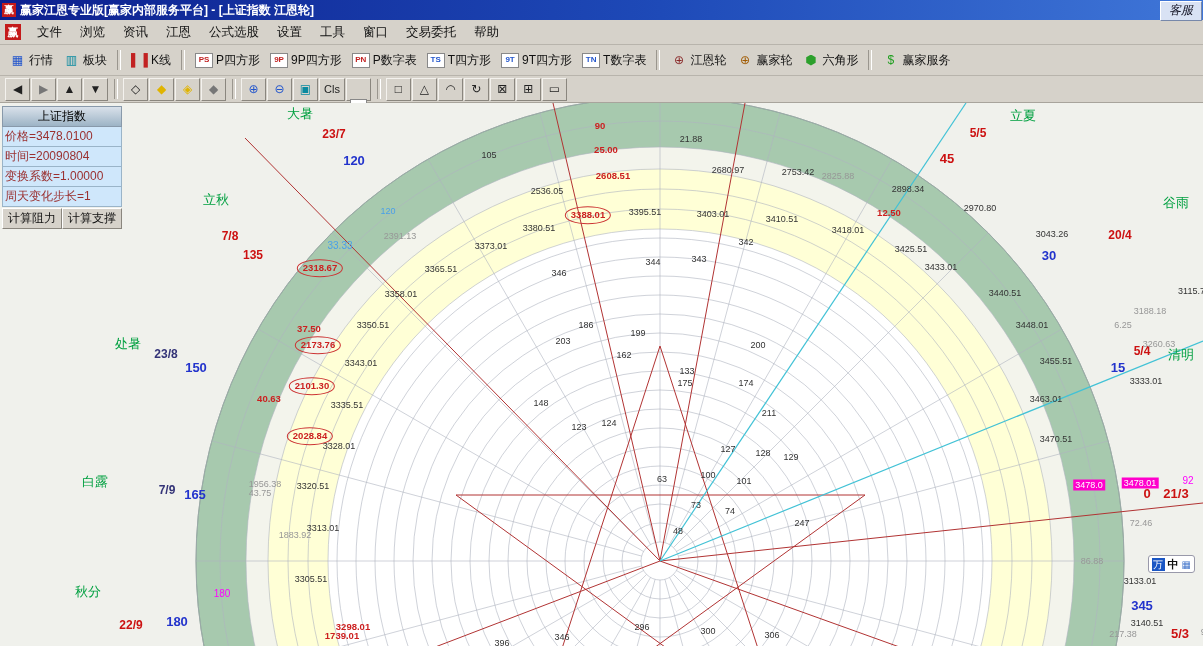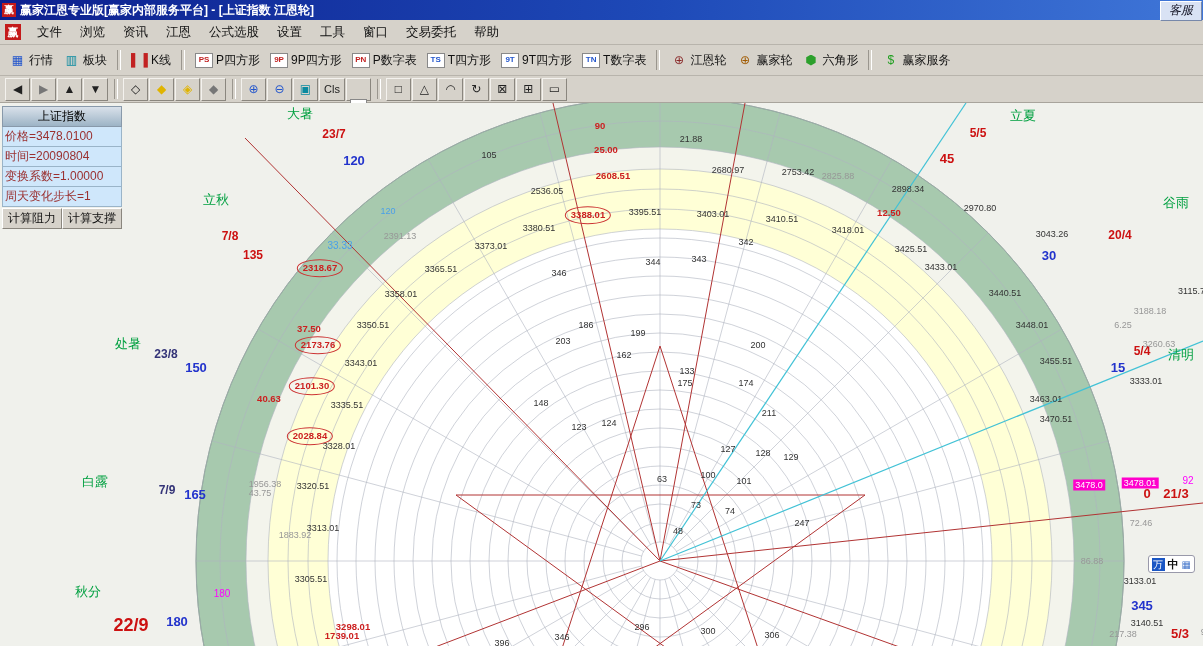--- a/index.html
+++ b/index.html
@@ -313,21 +313,21 @@
         <span class="wl bl" style="left: 196px; top: 264px;">150</span>
         <span class="wl gr" style="left: 1181px; top: 251px;">清明</span>
         <span class="wl rb" style="left: 1142px; top: 248px;">5/4</span>
         <span class="wl bl" style="left: 1118px; top: 264px;">15</span>
         <span class="wl gr" style="left: 95px; top: 378px;">白露</span>
         <span class="wl nb" style="left: 167px; top: 387px;">7/9</span>
         <span class="wl bl" style="left: 195px; top: 391px;">165</span>
         <span class="wl rb" style="left: 1147px; top: 390px; font-size: 13px;">0</span>
         <span class="wl rb" style="left: 1176px; top: 390px; font-size: 13px;">21/3</span>
         <span class="wl gr" style="left: 88px; top: 488px;">秋分</span>
-        <span class="wl rb" style="left: 131px; top: 522px; font-size: 18px;">22/9</span>
+        <span class="wl rb" style="left: 131px; top: 522px; font-size: 12px;">22/9</span>
         <span class="wl bl" style="left: 177px; top: 518px;">180</span>
         <span class="wl bl" style="left: 1142px; top: 502px;">345</span>
         <span class="wl rb" style="left: 1180px; top: 530px; font-size: 13px;">5/3</span>
         <span class="wl r" style="left: 600px; top: 23px;">90</span>
         <span class="wl r" style="left: 606px; top: 47px;">25.00</span>
         <span class="wl n" style="left: 691px; top: 36px;">21.88</span>
         <span class="wl n" style="left: 489px; top: 52px;">105</span>
         <span class="wl r" style="left: 889px; top: 110px;">12.50</span>
         <span class="wl r" style="left: 309px; top: 226px;">37.50</span>
         <span class="wl r" style="left: 269px; top: 296px;">40.63</span>
@@ -371,21 +371,21 @@
         <span class="wl n" style="left: 645px; top: 109px;">3395.51</span>
         <span class="wl n" style="left: 713px; top: 111px;">3403.01</span>
         <span class="wl n" style="left: 782px; top: 116px;">3410.51</span>
         <span class="wl n" style="left: 848px; top: 127px;">3418.01</span>
         <span class="wl n" style="left: 911px; top: 146px;">3425.51</span>
         <span class="wl n" style="left: 941px; top: 164px;">3433.01</span>
         <span class="wl n" style="left: 1005px; top: 190px;">3440.51</span>
         <span class="wl n" style="left: 1032px; top: 222px;">3448.01</span>
         <span class="wl n" style="left: 1056px; top: 258px;">3455.51</span>
         <span class="wl n" style="left: 1046px; top: 296px;">3463.01</span>
-        <span class="wl n" style="left: 1056px; top: 316px;">3470.51</span>
+        <span class="wl n" style="left: 1056px; top: 336px;">3470.51</span>
         <span class="wl hl" style="left: 1089px; top: 382px;">3478.0</span>
         <span class="wl hl" style="left: 1140px; top: 380px;">3478.01</span>
         <span class="wl m" style="left: 1188px; top: 378px;">92</span>
         <span class="wl m" style="left: 222px; top: 491px;">180</span>
         <span class="wl g" style="left: 1141px; top: 420px;">72.46</span>
         <span class="wl g" style="left: 1092px; top: 458px;">86.88</span>
         <span class="wl n" style="left: 1140px; top: 478px;">3133.01</span>
         <span class="wl n" style="left: 1147px; top: 520px;">3140.51</span>
         <span class="wl g" style="left: 1123px; top: 531px;">217.38</span>
         <span class="wl g" style="left: 1168px; top: 529px; margin-left: 44px;">93.75</span>

